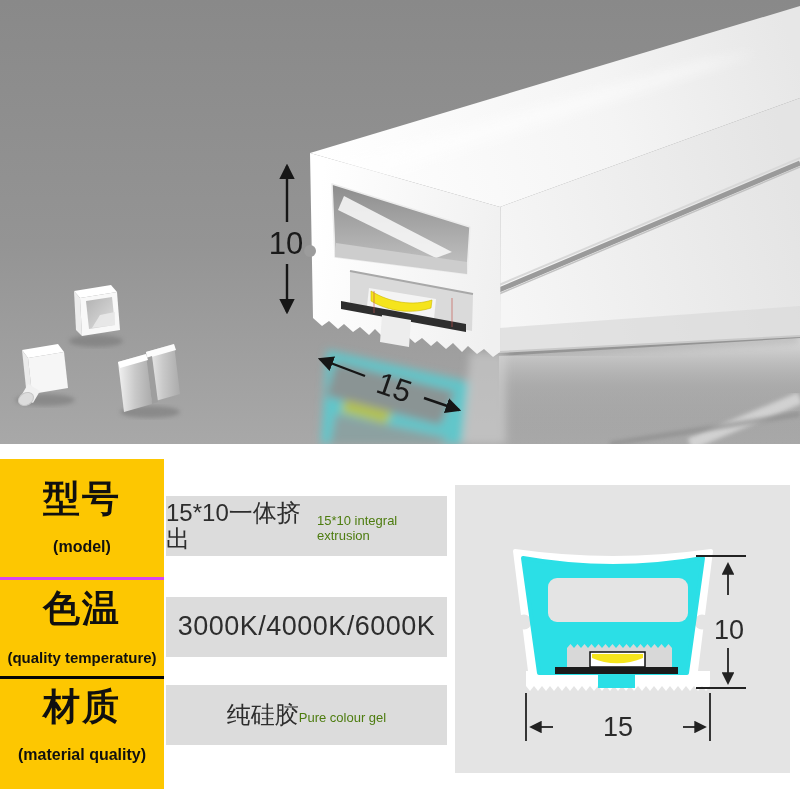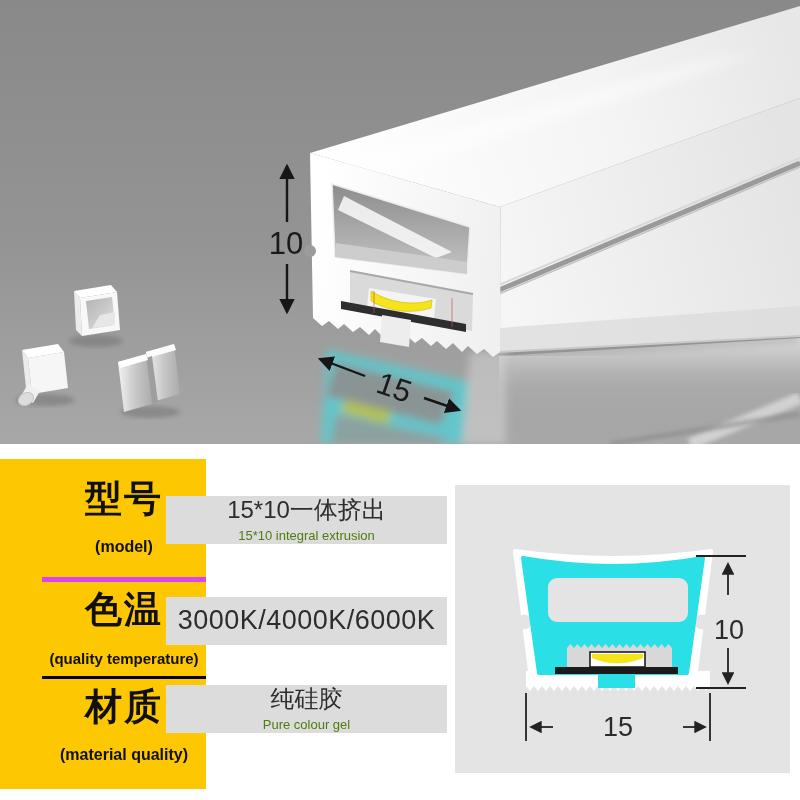--- a/index.html
+++ b/index.html
@@ -3,32 +3,32 @@
 <meta charset="utf-8">
 <style>
   html,body{margin:0;padding:0;background:#ffffff;}
   .stage{position:relative;width:800px;height:800px;background:#ffffff;overflow:hidden;
          font-family:"Liberation Sans",sans-serif;}
   .photo-wrap{position:absolute;left:0;top:0;width:800px;height:444px;}
   svg text{font-family:"Liberation Sans",sans-serif;}
 
   
   .label-col{position:absolute;left:0;top:459px;width:164px;height:330px;background:#FDC701;
-             display:flex;flex-direction:column;padding-left:42px;}
+             display:flex;flex-direction:column;}
   .label-cell{box-sizing:border-box;display:flex;flex-direction:column;align-items:center;
               justify-content:center;color:#101010;}
   .label-cell.c1{height:118px;}
-  .label-cell.c2{height:99px;border-top:5px solid #d946ef;}
+  .label-cell.c2{height:99px;border-top:3px solid #d946ef;}
   .label-cell.c3{height:97px;border-top:3px solid #050505;}
   .label-zh{font-size:37px;font-weight:bold;letter-spacing:2px;line-height:1.05;}
   .label-en{font-size:16px;font-weight:bold;margin-top:20px;white-space:nowrap;}
   .label-cell.c2 .label-en{font-size:15px;}
 
-  .value-box{position:absolute;left:166px;width:281px;height:48px;background:#DCDCDC;
-             display:flex;flex-direction:column;align-items:center;justify-content:center;}
+  .value-box{position:absolute;left:166px;width:281px;height:60px;background:#DCDCDC;
+             display:flex;flex-direction:row;align-items:center;justify-content:center;}
   .value-box.b1{top:496px;}
   .value-box.b2{top:597px;text-align:right;}
   .value-box.b3{top:685px;}
   .value-zh{font-size:24px;color:#2d2d2d;line-height:1.1;}
   .value-box.b2 .value-zh{font-size:27px;letter-spacing:.5px;}
   .value-en{font-size:13px;color:#4d7c0f;margin-top:4px;}
 
   
   .xsec-panel{position:absolute;left:455px;top:485px;width:335px;height:288px;background:#E4E4E4;}
 </style>

